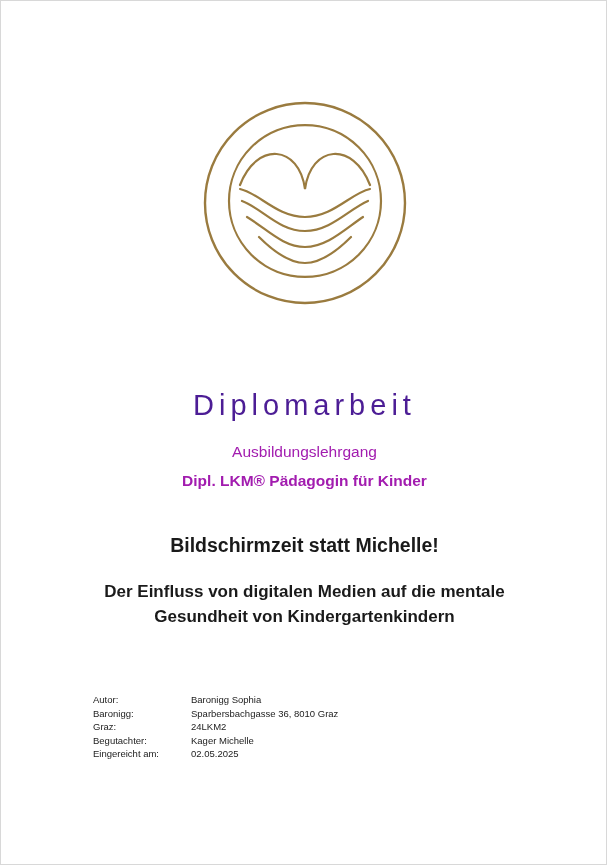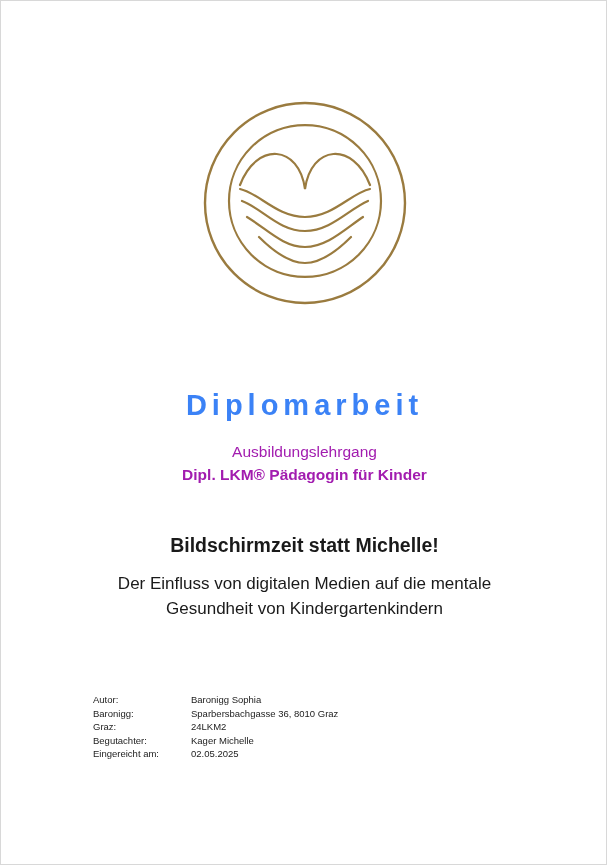--- a/index.html
+++ b/index.html
@@ -40,61 +40,61 @@
     display: block;
   }
   
   .doc-title {
     position: absolute;
     top: 388px;
     left: 0;
     width: 607px;
     text-align: center;
     font-size: 29px;
-    font-weight: bold;
+    font-weight: normal;
     letter-spacing: 5px;
-    color: #3b82f6;
+    color: #4c1d95;
   }
   .subtitle-block {
     position: absolute;
     top: 440px;
     left: 0;
     width: 607px;
     text-align: center;
     color: #a21caf;
   }
   .subtitle-line1 {
     font-size: 15.5px;
     font-weight: normal;
     line-height: 21px;
   }
   .subtitle-line2 {
     font-size: 15.5px;
     font-weight: bold;
     line-height: 22px;
-    margin-top: 2px;
+    margin-top: 8px;
   }
   .main-title-block {
     position: absolute;
     top: 531px;
     left: 0;
     width: 607px;
     text-align: center;
     color: #1a1a1a;
   }
   .main-title {
     font-size: 19.5px;
     font-weight: bold;
     line-height: 27px;
   }
   .main-subtitle {
     font-size: 17px;
-    font-weight: normal;
+    font-weight: bold;
     line-height: 25px;
-    margin-top: 12px;
+    margin-top: 20px;
     padding: 0 48px;
   }
   
   .meta {
     position: absolute;
     left: 92px;
     top: 692px;
     font-size: 9.5px;
     line-height: 13.6px;
     color: #222222;

